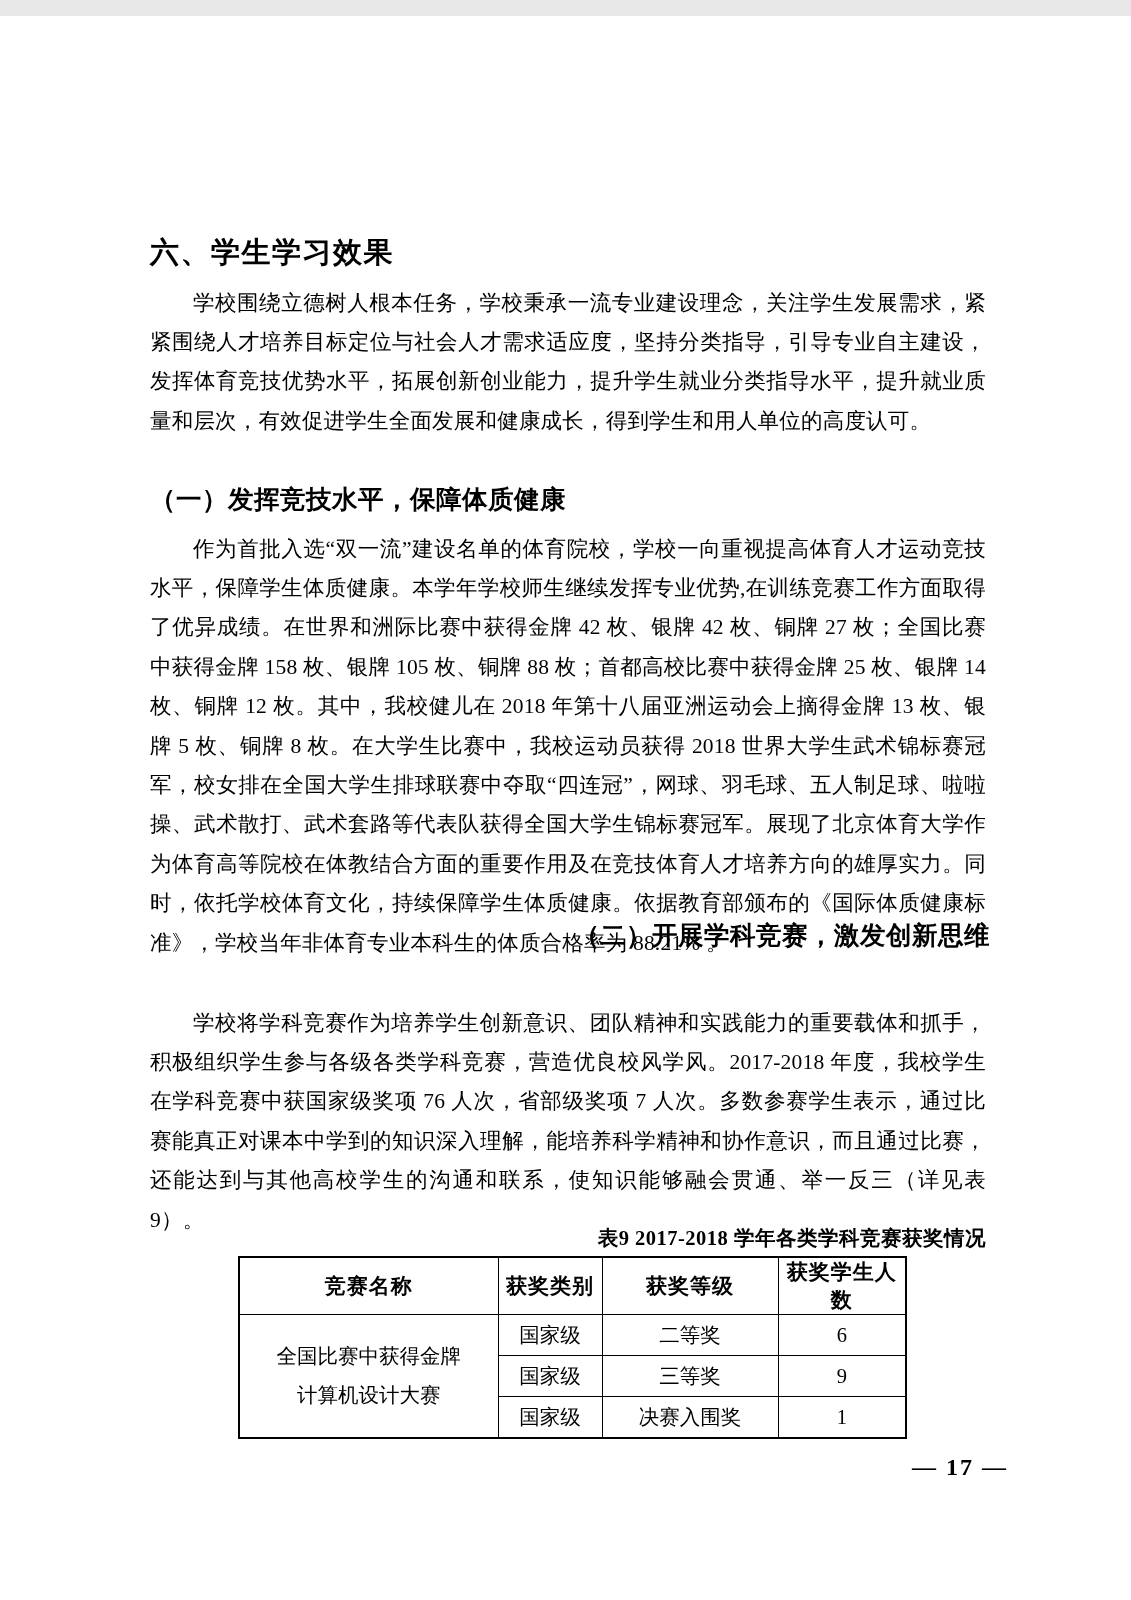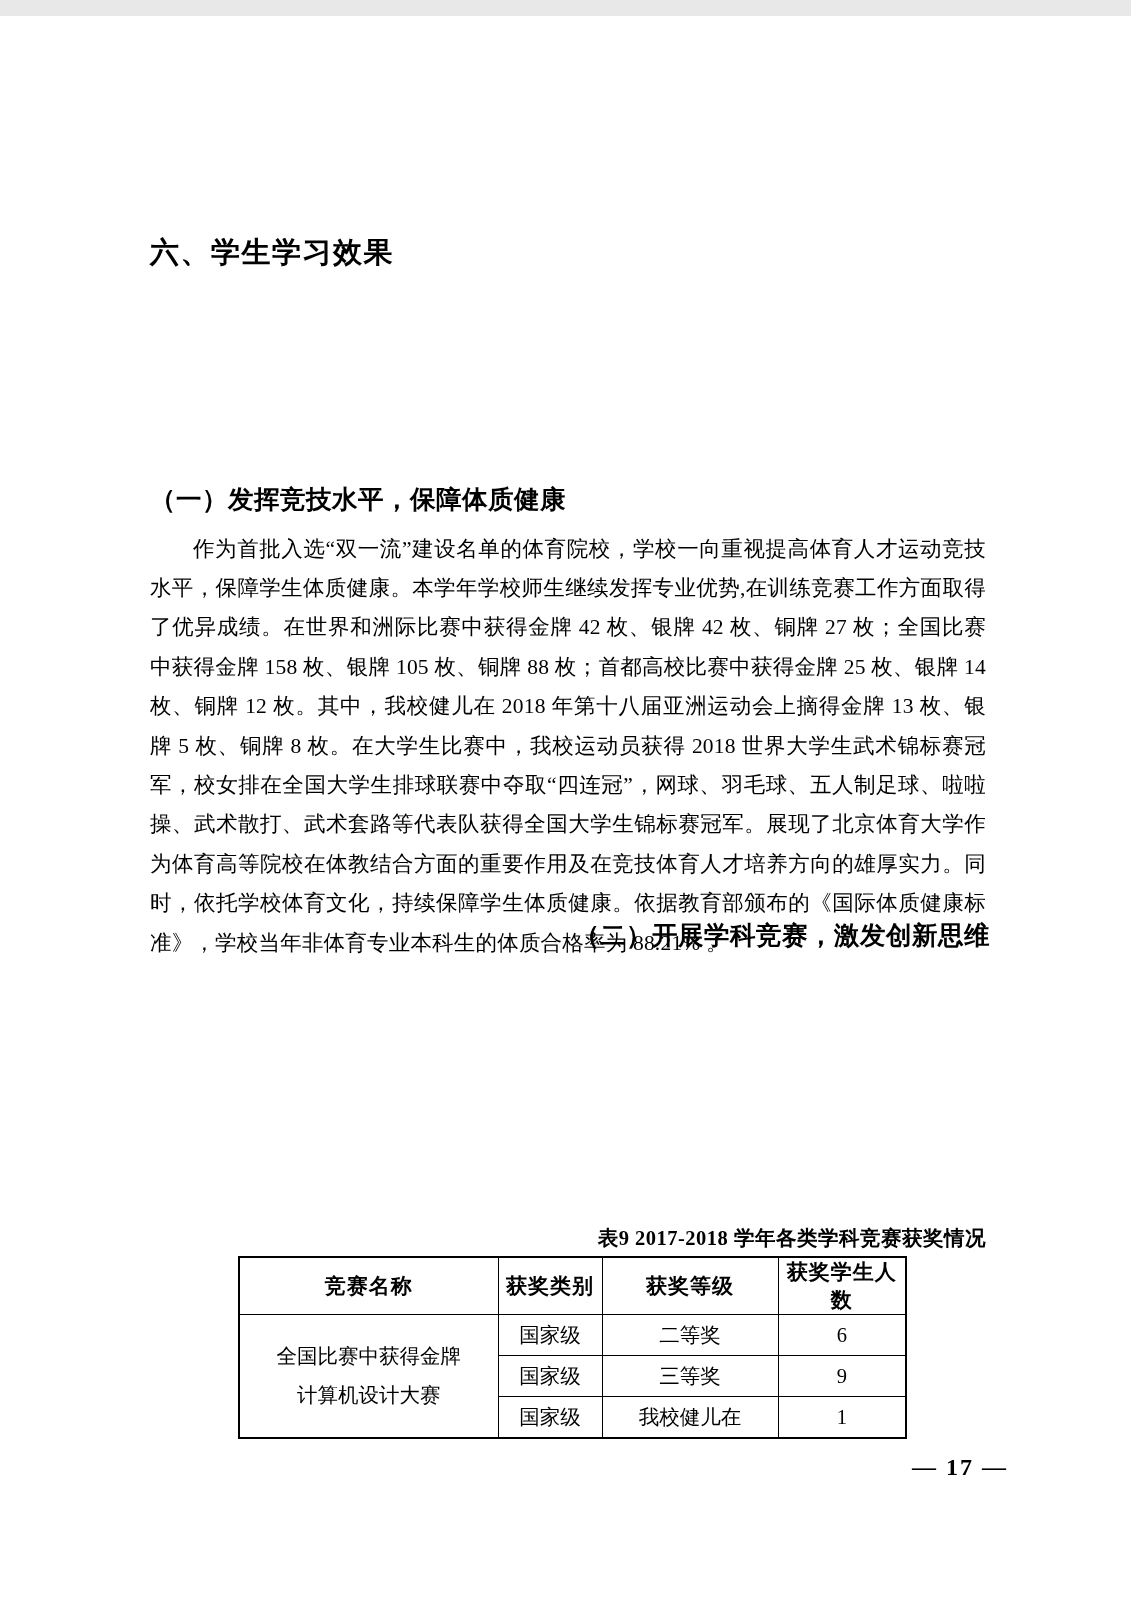--- a/index.html
+++ b/index.html
@@ -78,27 +78,29 @@
     font-weight:bold;
   }
 </style>
 </head>
 <body>
 
 <div id="page">
 
   <h1 class="abs doc-title">六、学生学习效果</h1>
 
+  <p id="p-intro" class="abs body-para">学校围绕立德树人根本任务，学校秉承一流专业建设理念，关注学生发展需求，紧紧围绕人才培养目标定位与社会人才需求适应度，坚持分类指导，引导专业自主建设，发挥体育竞技优势水平，拓展创新创业能力，提升学生就业分类指导水平，提升就业质量和层次，有效促进学生全面发展和健康成长，得到学生和用人单位的高度认可。</p>
 
   <h2 id="h2-1" class="abs sec-heading">（一）发挥竞技水平，保障体质健康</h2>
 
   <p id="p-sec1" class="abs body-para">作为首批入选“双一流”建设名单的体育院校，学校一向重视提高体育人才运动竞技水平，保障学生体质健康。本学年学校师生继续发挥专业优势,在训练竞赛工作方面取得了优异成绩。在世界和洲际比赛中获得金牌 42 枚、银牌 42 枚、铜牌 27 枚；全国比赛中获得金牌 158 枚、银牌 105 枚、铜牌 88 枚；首都高校比赛中获得金牌 25 枚、银牌 14 枚、铜牌 12 枚。其中，我校健儿在 2018 年第十八届亚洲运动会上摘得金牌 13 枚、银牌 5 枚、铜牌 8 枚。在大学生比赛中，我校运动员获得 2018 世界大学生武术锦标赛冠军，校女排在全国大学生排球联赛中夺取“四连冠”，网球、羽毛球、五人制足球、啦啦操、武术散打、武术套路等代表队获得全国大学生锦标赛冠军。展现了北京体育大学作为体育高等院校在体教结合方面的重要作用及在竞技体育人才培养方向的雄厚实力。同时，依托学校体育文化，持续保障学生体质健康。依据教育部颁布的《国际体质健康标准》，学校当年非体育专业本科生的体质合格率为 88.21% 。</p>
 
   <h2 id="h2-2" class="abs sec-heading">（二）开展学科竞赛，激发创新思维</h2>
 
+  <p id="p-sec2" class="abs body-para">学校将学科竞赛作为培养学生创新意识、团队精神和实践能力的重要载体和抓手，积极组织学生参与各级各类学科竞赛，营造优良校风学风。2017-2018 年度，我校学生在学科竞赛中获国家级奖项 76 人次，省部级奖项 7 人次。多数参赛学生表示，通过比赛能真正对课本中学到的知识深入理解，能培养科学精神和协作意识，而且通过比赛，还能达到与其他高校学生的沟通和联系，使知识能够融会贯通、举一反三（详见表 9）。</p>
 
   <div class="abs tbl-caption">表9  2017-2018 学年各类学科竞赛获奖情况</div>
 
   <div id="awards-table-wrap" class="abs">
     <table class="awards">
       <colgroup>
         <col class="c1">
           <col class="c2">
           <col class="c3">
           <col class="c4">
@@ -123,21 +125,21 @@
           <td>二等奖</td>
           <td>6</td>
         </tr>
         <tr>
           <td>国家级</td>
           <td>三等奖</td>
           <td>9</td>
         </tr>
         <tr>
           <td>国家级</td>
-          <td>我校健儿在</td>
+          <td>决赛入围奖</td>
           <td>1</td>
         </tr>
       </tbody>
     </table>
   </div>
 
   <div class="abs page-number">— 17 —</div>
 
 </div>
 

